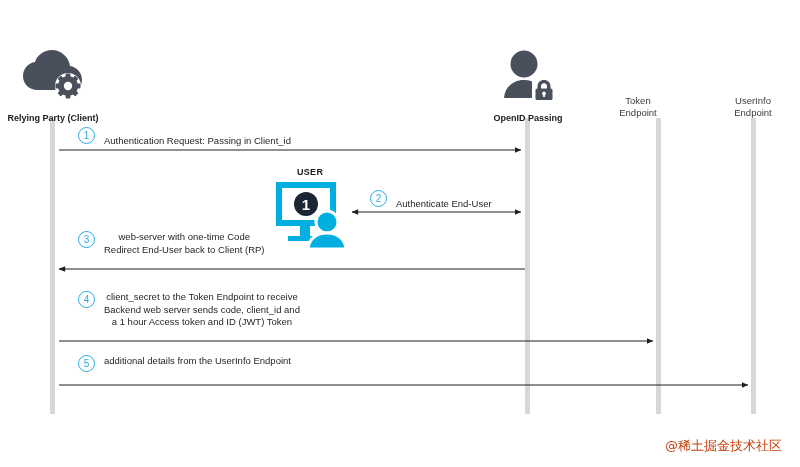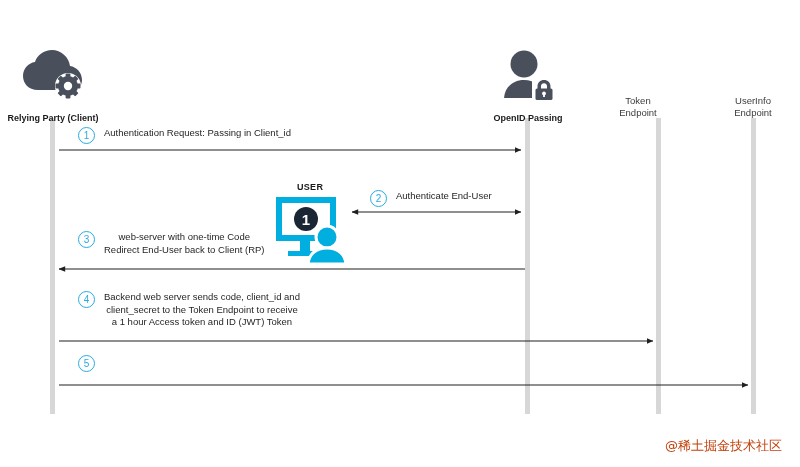--- a/index.html
+++ b/index.html
@@ -76,28 +76,27 @@
     font-family: "Liberation Sans", sans-serif;
   }
   .step-text {
     margin-left: 9px;
     font-size: 9.5px;
     color: #1f1f1f;
     line-height: 12.5px;
     white-space: nowrap;
   }
   .step-text.centered { text-align: center; }
-  .step-text.left { text-align: center; }
+  .step-text.left { text-align: center; margin-top: 8px; }
 
   
   #user-group {
     position: absolute;
     left: 275px;
     top: 167px;
-    margin-top: 15px;
   }
   #user-caption {
     font-size: 9px;
     font-weight: bold;
     color: #1a1a1a;
     letter-spacing: 0.3px;
     margin-left: 22px;
     margin-bottom: 4px;
   }
 
@@ -223,32 +222,33 @@
       <div>Redirect End-User back to Client (RP)</div>
     </div>
   </div>
   <svg class="arrow-svg" style="left:0px; top:262px;" width="800" height="14">
     <line x1="59" y1="7" x2="525" y2="7" stroke="#231f20" stroke-width="1.2" marker-start="url(#ah-left)"></line>
   </svg>
 
   <div class="step" style="left:78px; top:291px;">
     <div class="step-badge">4</div>
     <div class="step-text centered">
+      <div>client_secret to the Token Endpoint to receive</div>
       <div>Backend web server sends code, client_id and</div>
-      <div>client_secret to the Token Endpoint to receive</div>
       <div>a 1 hour Access token and ID (JWT) Token</div>
     </div>
   </div>
   <svg class="arrow-svg" style="left:0px; top:334px;" width="800" height="14">
     <line x1="59" y1="7" x2="653" y2="7" stroke="#231f20" stroke-width="1.2" marker-end="url(#ah-right)"></line>
   </svg>
 
   <div class="step" style="left:78px; top:355px;">
     <div class="step-badge">5</div>
     <div class="step-text centered">
+      <div>additional details from the UserInfo Endpoint</div>
     </div>
   </div>
   <svg class="arrow-svg" style="left:0px; top:378px;" width="800" height="14">
     <line x1="59" y1="7" x2="748" y2="7" stroke="#231f20" stroke-width="1.2" marker-end="url(#ah-right)"></line>
   </svg>
 
   <div id="watermark">@稀土掘金技术社区</div>
 
 </div>
 

